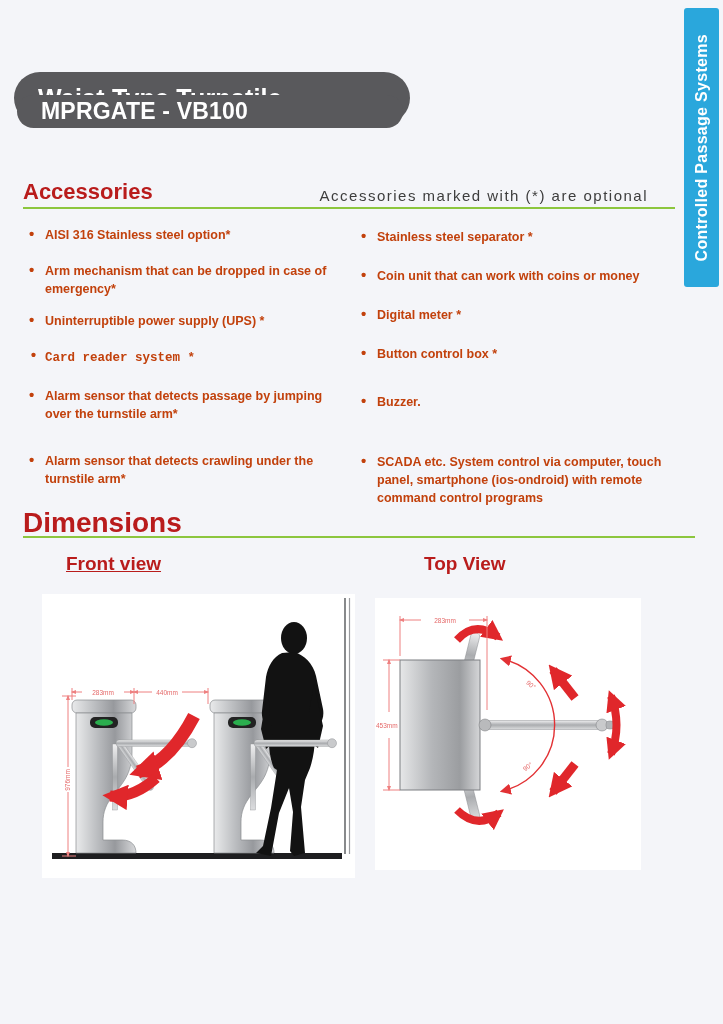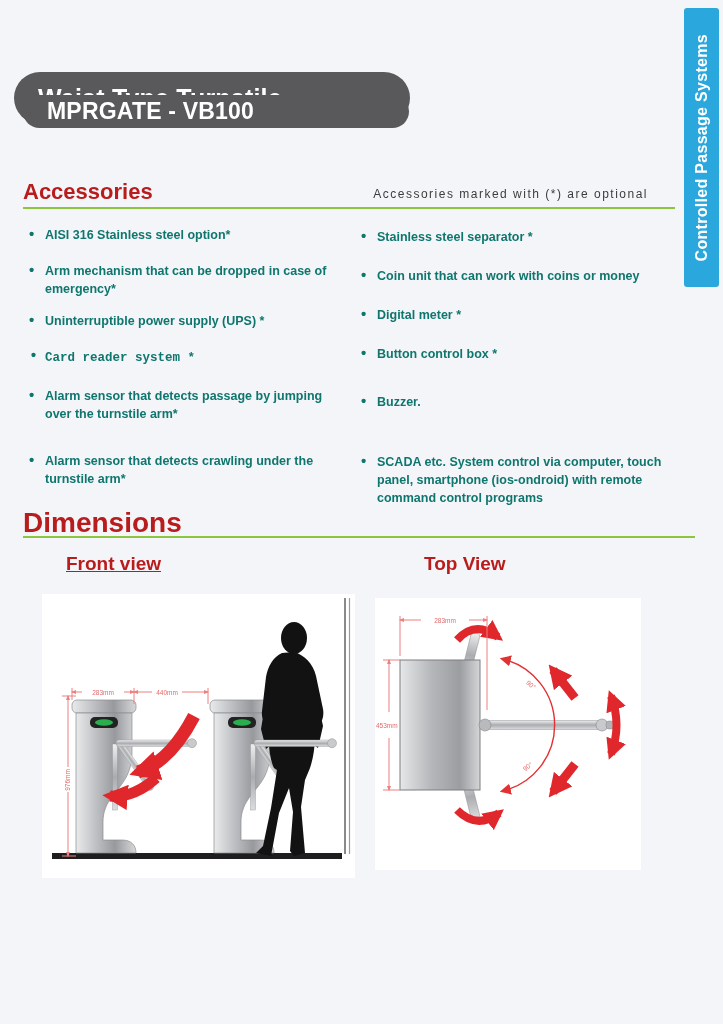--- a/index.html
+++ b/index.html
@@ -11,21 +11,21 @@
   }
   .page{position:absolute;left:0;top:0;width:723px;height:1024px;}
 
   
   .pill{
     position:absolute;background:#59595c;color:#ffffff;font-weight:bold;
     display:flex;align-items:center;padding-left:24px;box-sizing:border-box;
     letter-spacing:.2px;
   }
   #pill-title{left:14px;top:32px;width:396px;height:52px;border-radius:27px;font-size:25px;margin-top:40px;}
-  #pill-model{left:23px;top:95px;width:386px;height:33px;border-radius:26px;font-size:23px;}
+  #pill-model{left:17px;top:95px;width:386px;height:33px;border-radius:26px;font-size:23px;}
 
   
   #banner{
     position:absolute;left:684px;top:8px;width:35px;height:279px;
     background:#2aa7dc;border-radius:3px;
     display:flex;align-items:center;justify-content:center;
   }
   #banner span{
     writing-mode:vertical-rl;transform:rotate(180deg);
     color:#fff;font-weight:bold;font-size:16px;white-space:nowrap;letter-spacing:.3px;
@@ -36,27 +36,27 @@
   #acc-title{left:23px;top:179px;font-size:22px;}
   #dim-title{left:23px;top:507px;font-size:28px;}
   #front-title{left:66px;top:553px;font-size:19px;text-decoration:underline;}
   #top-title{left:424px;top:553px;font-size:19px;}
   .gline{position:absolute;height:2px;background:#8cc63e;}
   #acc-line{left:23px;top:207px;width:652px;}
   #dim-line{left:23px;top:536px;width:672px;}
 
   #acc-note{
     position:absolute;left:300px;top:187px;width:348px;text-align:right;
-    font-size:12px;letter-spacing:1.5px;color:#3d3d3d;
+    font-size:15px;letter-spacing:1.5px;color:#3d3d3d;
   }
 
   
   .bullets{
     list-style:none;margin:0;padding:0;position:absolute;
-    font-weight:bold;font-size:12.5px;line-height:18px;color:#0f766e;
+    font-weight:bold;font-size:12.5px;line-height:18px;color:#c2410c;
   }
   .bullets li{position:relative;padding-left:17px;}
   .bullets li::before{content:"\2022";position:absolute;left:1px;top:-1px;font-size:15px;}
   #list-left{left:28px;top:226px;width:310px;}
   #list-left li:nth-child(1){margin-bottom:18px;}
   #list-left li:nth-child(2){margin-bottom:14px;}
   #list-left li:nth-child(3){margin-bottom:19px;}
   #list-left li:nth-child(4){margin-bottom:20px;font-family:Liberation Mono, monospace;}
   #list-left li:nth-child(5){margin-bottom:29px;}
   #list-right{left:360px;top:228px;width:315px;}

